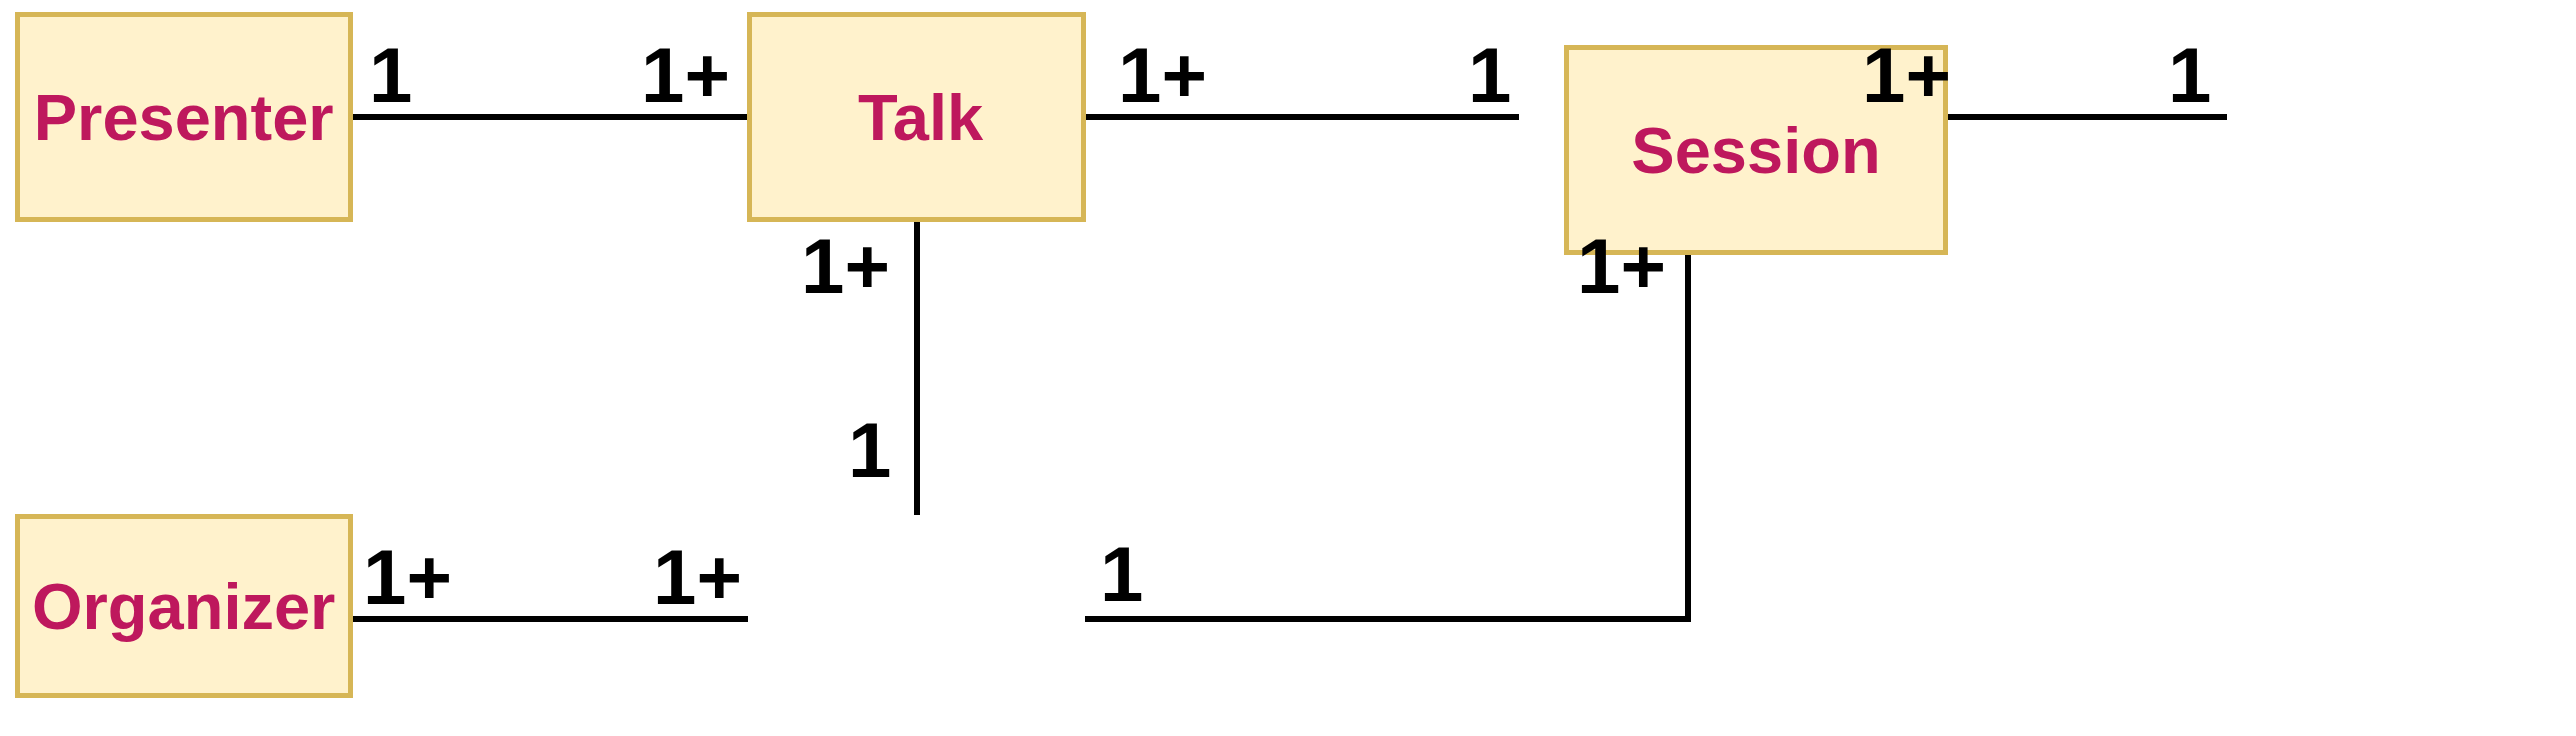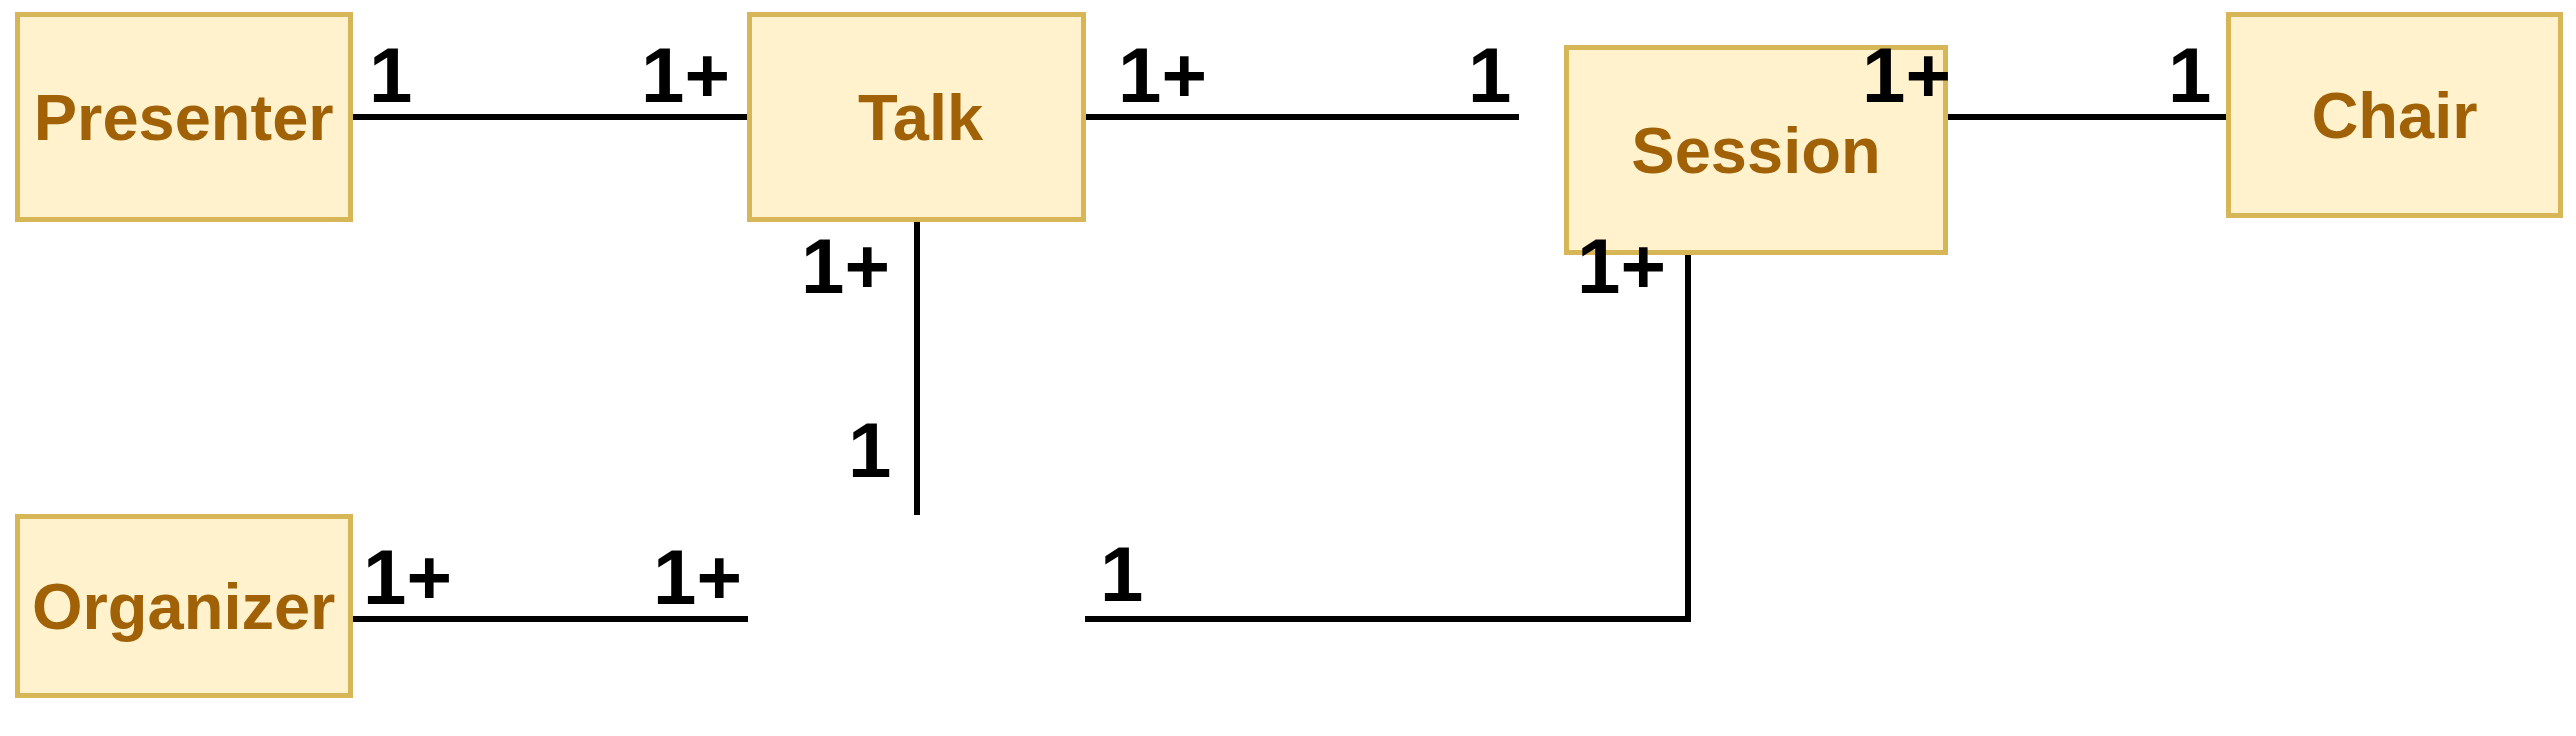--- a/index.html
+++ b/index.html
@@ -21,21 +21,21 @@
     box-sizing: border-box;
     background: #fff2cc;
     border: 5.7px solid #d6b656;
     display: flex;
     align-items: center;
     justify-content: center;
   }
   .entity .lbl {
     font-size: 65px;
     font-weight: 700;
-    color: #a16207;
+    color: #be185d;
     white-space: nowrap;
     line-height: 1;
   }
   .ent-presenter { left: 14.7px;   top: 12.3px;  width: 338px; height: 210px; }
   .ent-talk      { left: 747px;  top: 12.3px;  width: 339px; height: 210px; padding-left: 8px; }
   .ent-session   { left: 1564px; top: 12.3px;  width: 384px; height: 210px; margin-top: 33px; }
   .ent-chair     { left: 2226px; top: 12.3px;  width: 337px; height: 206px; }
   .ent-organizer { left: 14.7px;   top: 514px; width: 338px; height: 184px; }
   .ent-track     { left: 747px;  top: 514px; width: 339px; height: 213px; }
 
@@ -89,23 +89,20 @@
 
   <div class="entity ent-presenter">
     <span class="lbl">Presenter</span>
   </div>
   <div class="entity ent-talk">
     <span class="lbl">Talk</span>
   </div>
   <div class="entity ent-session">
     <span class="lbl">Session</span>
   </div>
-  <div class="entity ent-chair">
-    <span class="lbl">Chair</span>
-  </div>
   <div class="entity ent-organizer">
     <span class="lbl">Organizer</span>
   </div>
 
   <span class="card c0a">1</span>
   <span class="card c0b">1+</span>
 
   <span class="card c1a">1+</span>
   <span class="card c1b">1</span>
 

